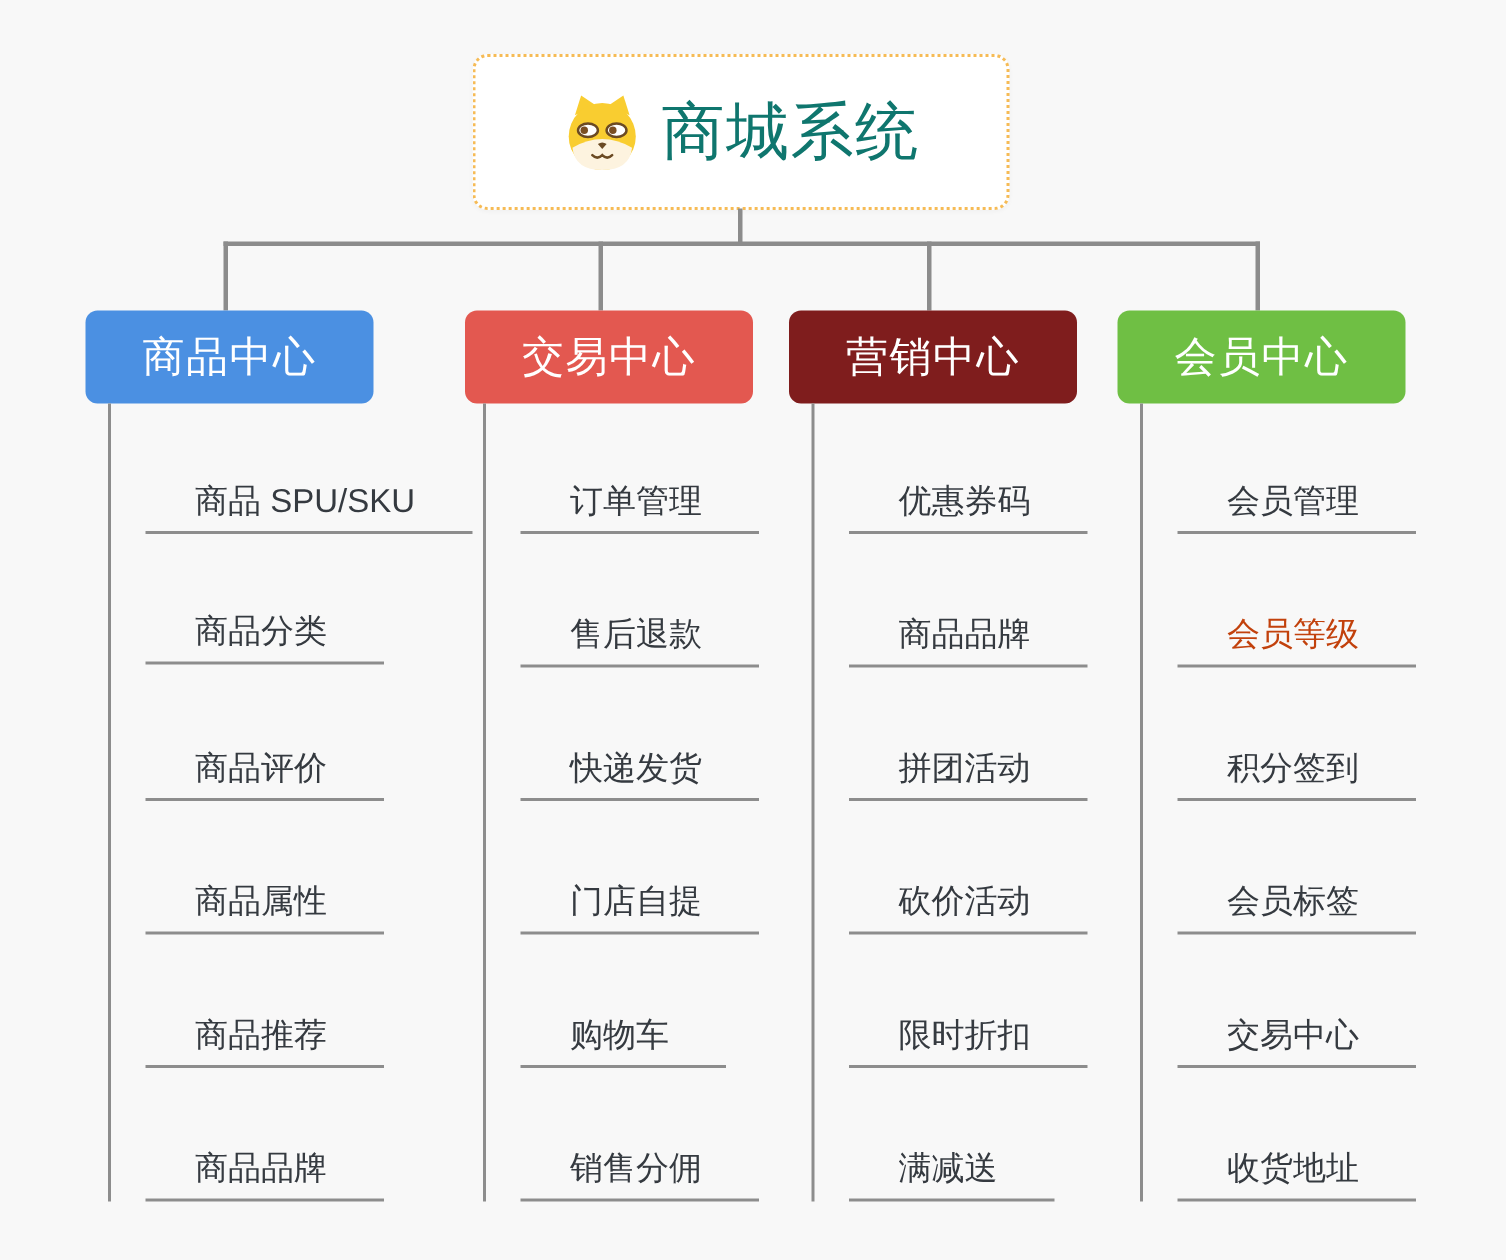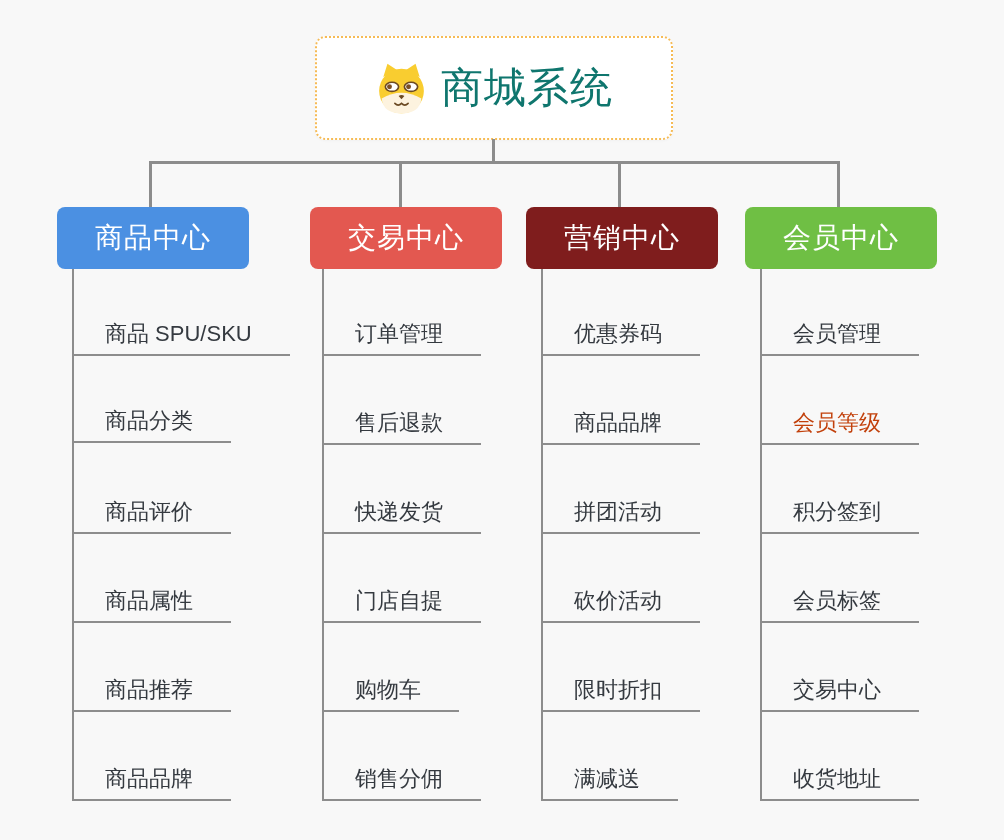--- a/index.html
+++ b/index.html
@@ -44,20 +44,21 @@
     white-space: nowrap;
   }
   .child-topic {
     position: absolute;
     font-size: 22px;
     line-height: 33px;
     color: #353a40;
     white-space: nowrap;
     padding: 0 38px 4px 33px;
     border-bottom: 2px solid #7f1d1d;
+    margin-left: 25px;
   }
   .vline { position: absolute; width: 2px; background: #8d8d8d; }
 </style>
 </head>
 <body>
 
 <div class="canvas">
 
   <div class="root-node" style="border-color: rgb(246, 187, 85); background: rgb(255, 255, 255);">
     <span class="root-icon">

